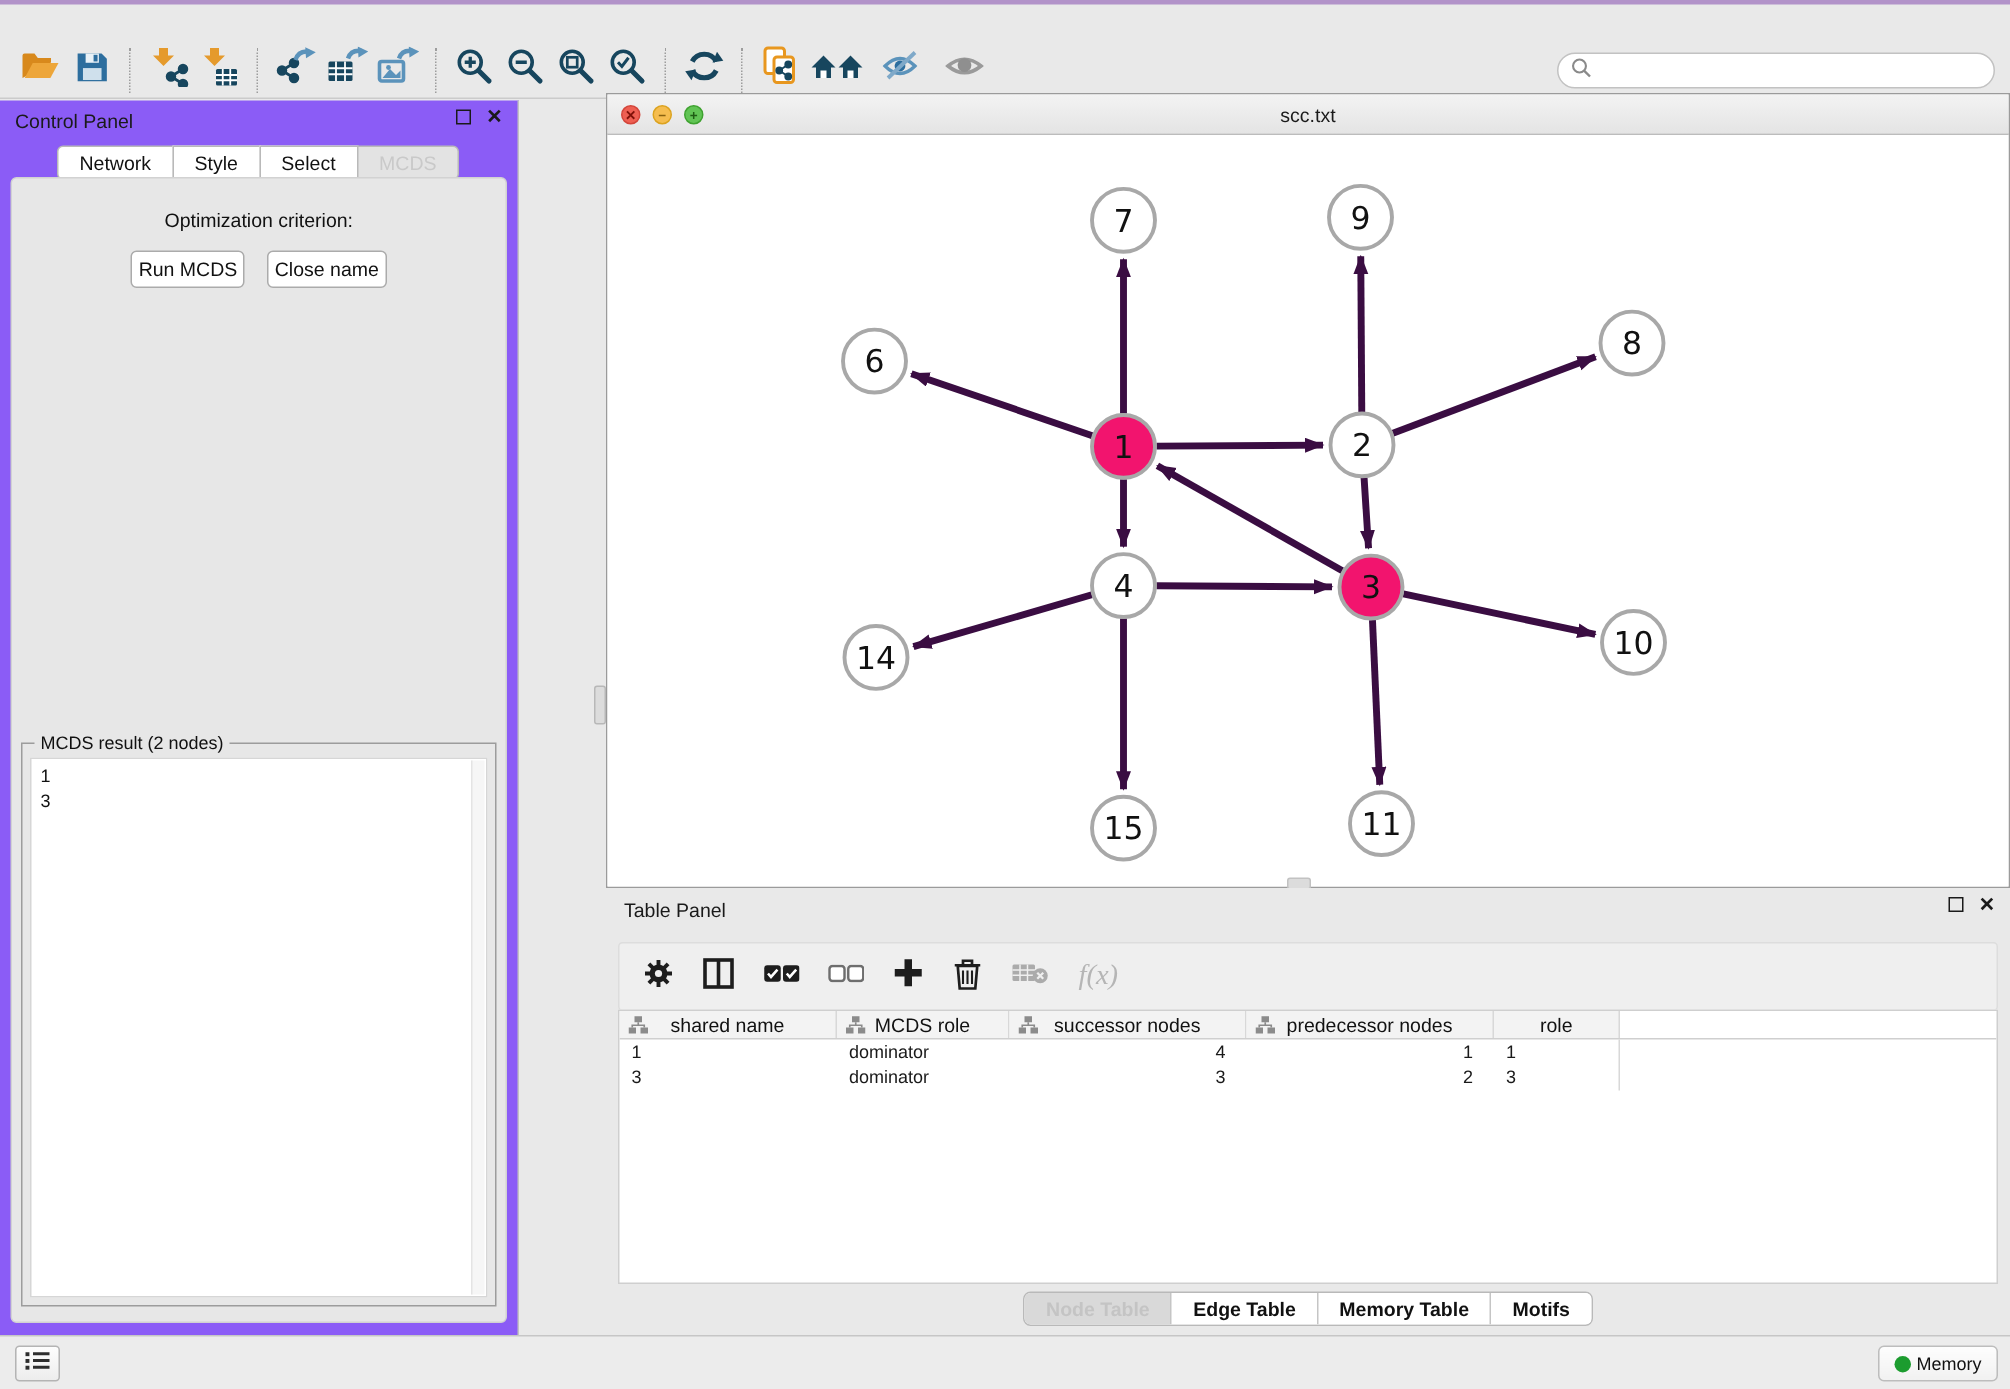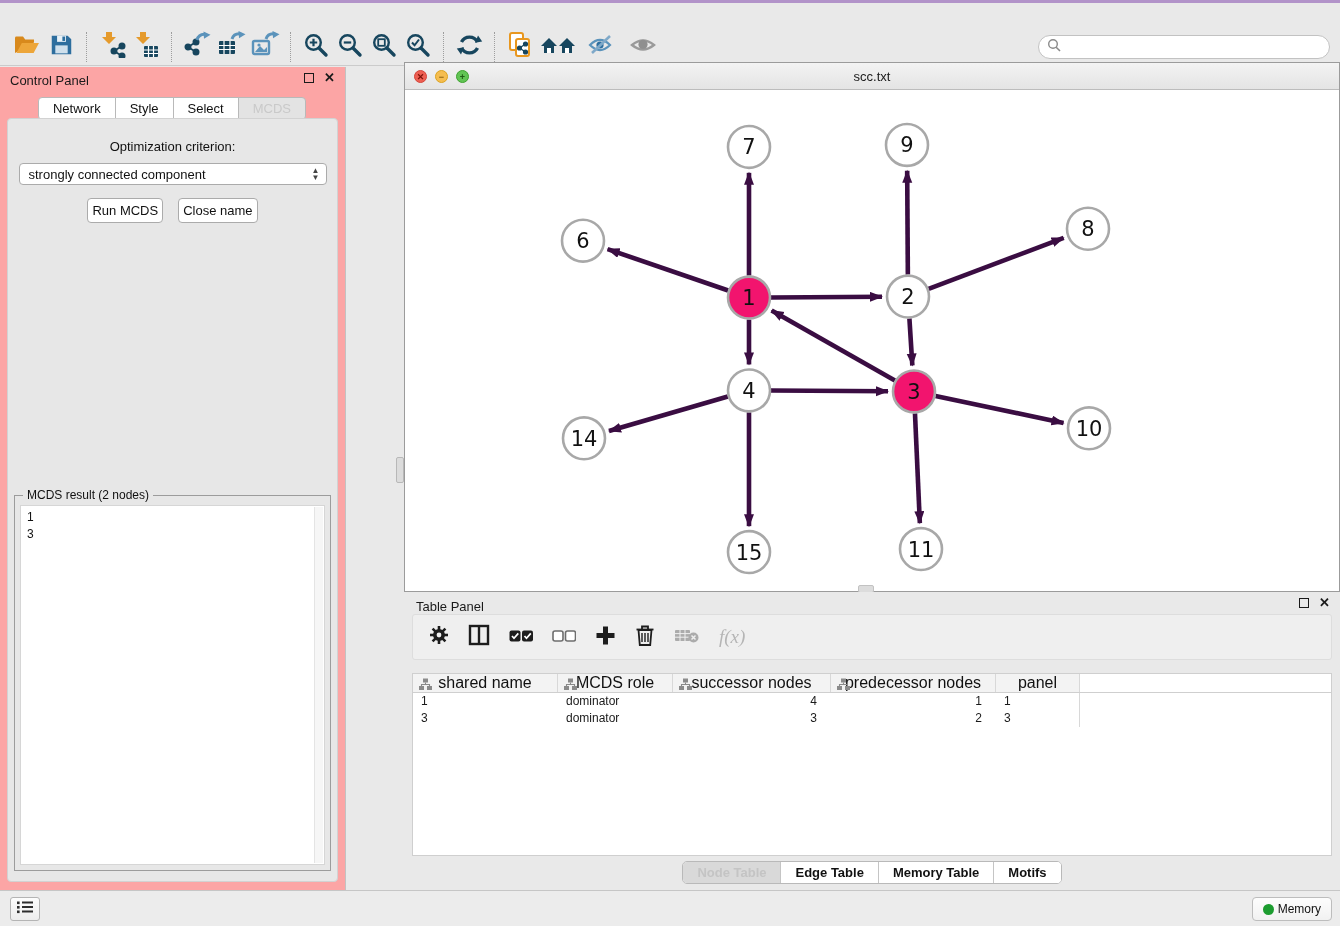--- a/index.html
+++ b/index.html
@@ -11,21 +11,21 @@
   .mac-lights { position:absolute; left:12px; top:6px; display:flex; gap:8px; }
   .mac-light { width:13px; height:13px; border-radius:50%; background:#c9c9c9; border:1px solid #b5b5b5; }
   .win-title { position:absolute; left:0; right:0; top:0; height:25px; line-height:25px; text-align:center; font-size:13px; color:#a3a0a5; }
   
   .toolbar { position:absolute; top:28px; left:0; right:0; height:38px; background:#e9e9e9; border-bottom:1px solid #cbcbcb; display:flex; align-items:center; padding-left:10px; }
   .tb-btn { width:34px; height:30px; display:flex; align-items:center; justify-content:center; }
   .tb-sep { height:30px; border-left:1px dotted #9d9d9d; margin:0 8px; }
   .search-wrap { position:absolute; right:10px; top:7px; width:292px; height:24px; background:#fff; border:1px solid #c2c2c2; border-radius:12px; display:flex; align-items:center; padding-left:8px; }
   .search-wrap input { border:none; outline:none; flex:1; font-size:12px; background:transparent; margin-left:5px; }
   
-  .control-panel { position:absolute; left:0; top:67px; width:346px; height:825px; background:#fca5a5; border-right:1px solid #c2c2c2; }
+  .control-panel { position:absolute; left:0; top:67px; width:346px; height:825px; background:#8b5cf6; border-right:1px solid #c2c2c2; }
   .cp-title { position:absolute; left:10px; top:6px; font-size:13px; color:#1a1a1a; }
   .win-controls { position:absolute; right:10px; top:6px; display:flex; gap:10px; align-items:center; }
   .float-box { width:10px; height:10px; border:1.6px solid #1a1a1a; display:inline-block; }
   .close-x { font-size:13px; font-weight:bold; color:#1a1a1a; line-height:10px; }
   .cp-tabs { position:absolute; top:30px; left:0; right:0; display:flex; justify-content:center; }
   .cp-tab { padding:3px 14px; font-size:13px; color:#111; background:#fff; border:1px solid #b9b9b9; margin-left:-1px; }
   .cp-tab:first-child { border-radius:4px 0 0 4px; }
   .cp-tab:last-child { border-radius:0 4px 4px 0; }
   .cp-tab.active { background:#e3e3e3; color:#c9c9c9; }
   .cp-body { position:absolute; left:7px; right:7px; top:51px; bottom:10px; background:#e7e7e7; border:1px solid #d2d2d2; border-radius:4px; }
@@ -46,26 +46,26 @@
   .net-lights { position:absolute; left:9px; top:7px; display:flex; gap:8px; }
   .net-title { position:absolute; left:0; right:0; top:0; height:27px; line-height:27px; text-align:center; font-size:13px; color:#1a1a1a; }
   .net-canvas { position:absolute; top:27px; left:0; right:0; bottom:0; background:#fff; }
   .net-canvas svg { display:block; width:100%; height:100%; }
   
   .v-handle { position:absolute; left:396px; top:457px; width:8px; height:26px; background:#dcdcdc; border:1px solid #b8b8b8; border-radius:2px; }
   .h-handle { position:absolute; left:858px; top:585px; width:16px; height:8px; background:#dcdcdc; border:1px solid #c2c2c2; border-radius:2px; }
   
   .table-panel { position:absolute; left:404px; top:592px; width:936px; height:298px; background:#e9e9e9; }
   .tp-title { position:absolute; left:12px; top:7px; font-size:13px; color:#1a1a1a; }
-  .tp-toolbar { position:absolute; left:8px; right:8px; top:22px; height:46px; background:#efefef; border:1px solid #dddddd; border-radius:3px; display:flex; align-items:center; gap:19px; padding-left:16px; }
+  .tp-toolbar { position:absolute; left:8px; right:8px; top:36px; height:46px; background:#efefef; border:1px solid #dddddd; border-radius:3px; display:flex; align-items:center; gap:19px; padding-left:16px; }
   .tp-ico { display:flex; align-items:center; justify-content:center; }
   .fx { font-family:"Liberation Serif", serif; font-style:italic; font-size:19px; color:#b5b5b5; }
   .tp-table { position:absolute; left:8px; right:8px; top:81px; bottom:34px; background:#fff; border:1px solid #cfcfcf; overflow:hidden; }
   .thead { display:flex; height:19px; border-bottom:1px solid #cfcfcf; }
-  .th { position:relative; background:#f3f3f3; border-right:1px solid #d8d8d8; font-size:16px; color:#111; display:flex; align-items:center; justify-content:center; }
+  .th { position:relative; background:#f3f3f3; border-right:1px solid #d8d8d8; font-size:13px; color:#111; display:flex; align-items:center; justify-content:center; }
   .th .tree { position:absolute; left:6px; top:3px; }
   .trow { display:flex; height:17px; }
   .td { font-size:12px; color:#1a1a1a; line-height:17px; white-space:nowrap; overflow:hidden; }
   .td.left { padding-left:8px; text-align:left; }
   .td.right { padding-right:14px; text-align:right; }
   .c0{width:145px;} .c1{width:115px;} .c2{width:158px;} .c3{width:165px;} .c4{width:84px; border-right:1px solid #d8d8d8;}
   .tp-tabs { position:absolute; bottom:6px; left:0; right:0; display:flex; justify-content:center; }
   .seg-wrap { display:flex; border:1px solid #b9b9b9; border-radius:5px; overflow:hidden; background:#fff; }
   .seg { padding:3px 14px; font-size:13px; font-weight:bold; color:#111; background:#fff; border-left:1px solid #c5c5c5; }
   .seg:first-child { border-left:none; }
@@ -256,24 +256,20 @@
       <span class="close-x">✕</span>
     </div>
     <div class="cp-tabs">
       <div class="cp-tab">Network</div>
       <div class="cp-tab">Style</div>
       <div class="cp-tab">Select</div>
       <div class="cp-tab active">MCDS</div>
     </div>
     <div class="cp-body">
       <div class="opt-label">Optimization criterion:</div>
-      <div class="opt-select">
-        <span class="val">strongly connected component</span>
-        <span class="stepper">▲<br>▼</span>
-      </div>
       <div class="btn-row">
         <button class="cp-btn">Run MCDS</button>
         <button class="cp-btn">Close name</button>
       </div>
       <div class="result-group">
         <div class="result-legend">MCDS result (2 nodes)</div>
         <div class="result-list">
           <div>1</div>
           <div>3</div>
           <div class="result-scroll"></div>
@@ -454,21 +450,21 @@
                 <g fill="#8b8b8b">
                   <rect x="4" y="0.5" width="5" height="4"></rect>
                   <rect x="0" y="8" width="5" height="4"></rect>
                   <rect x="8" y="8" width="5" height="4"></rect>
                 </g>
                 <path d="M6.5 4.5 v2 M2.5 8 V6.5 h8 V8" stroke="#8b8b8b" stroke-width="1.1" fill="none"></path>
               </svg></span>
             <span>predecessor nodes</span>
           </div>
           <div class="th c4">
-            <span>panel</span>
+            <span>role</span>
           </div>
         </div>
       <div id="table-body">
           <div class="trow">
             <div class="td c0 left">1</div>
             <div class="td c1 left">dominator</div>
             <div class="td c2 right">4</div>
             <div class="td c3 right">1</div>
             <div class="td c4 left">1</div>
           </div>

